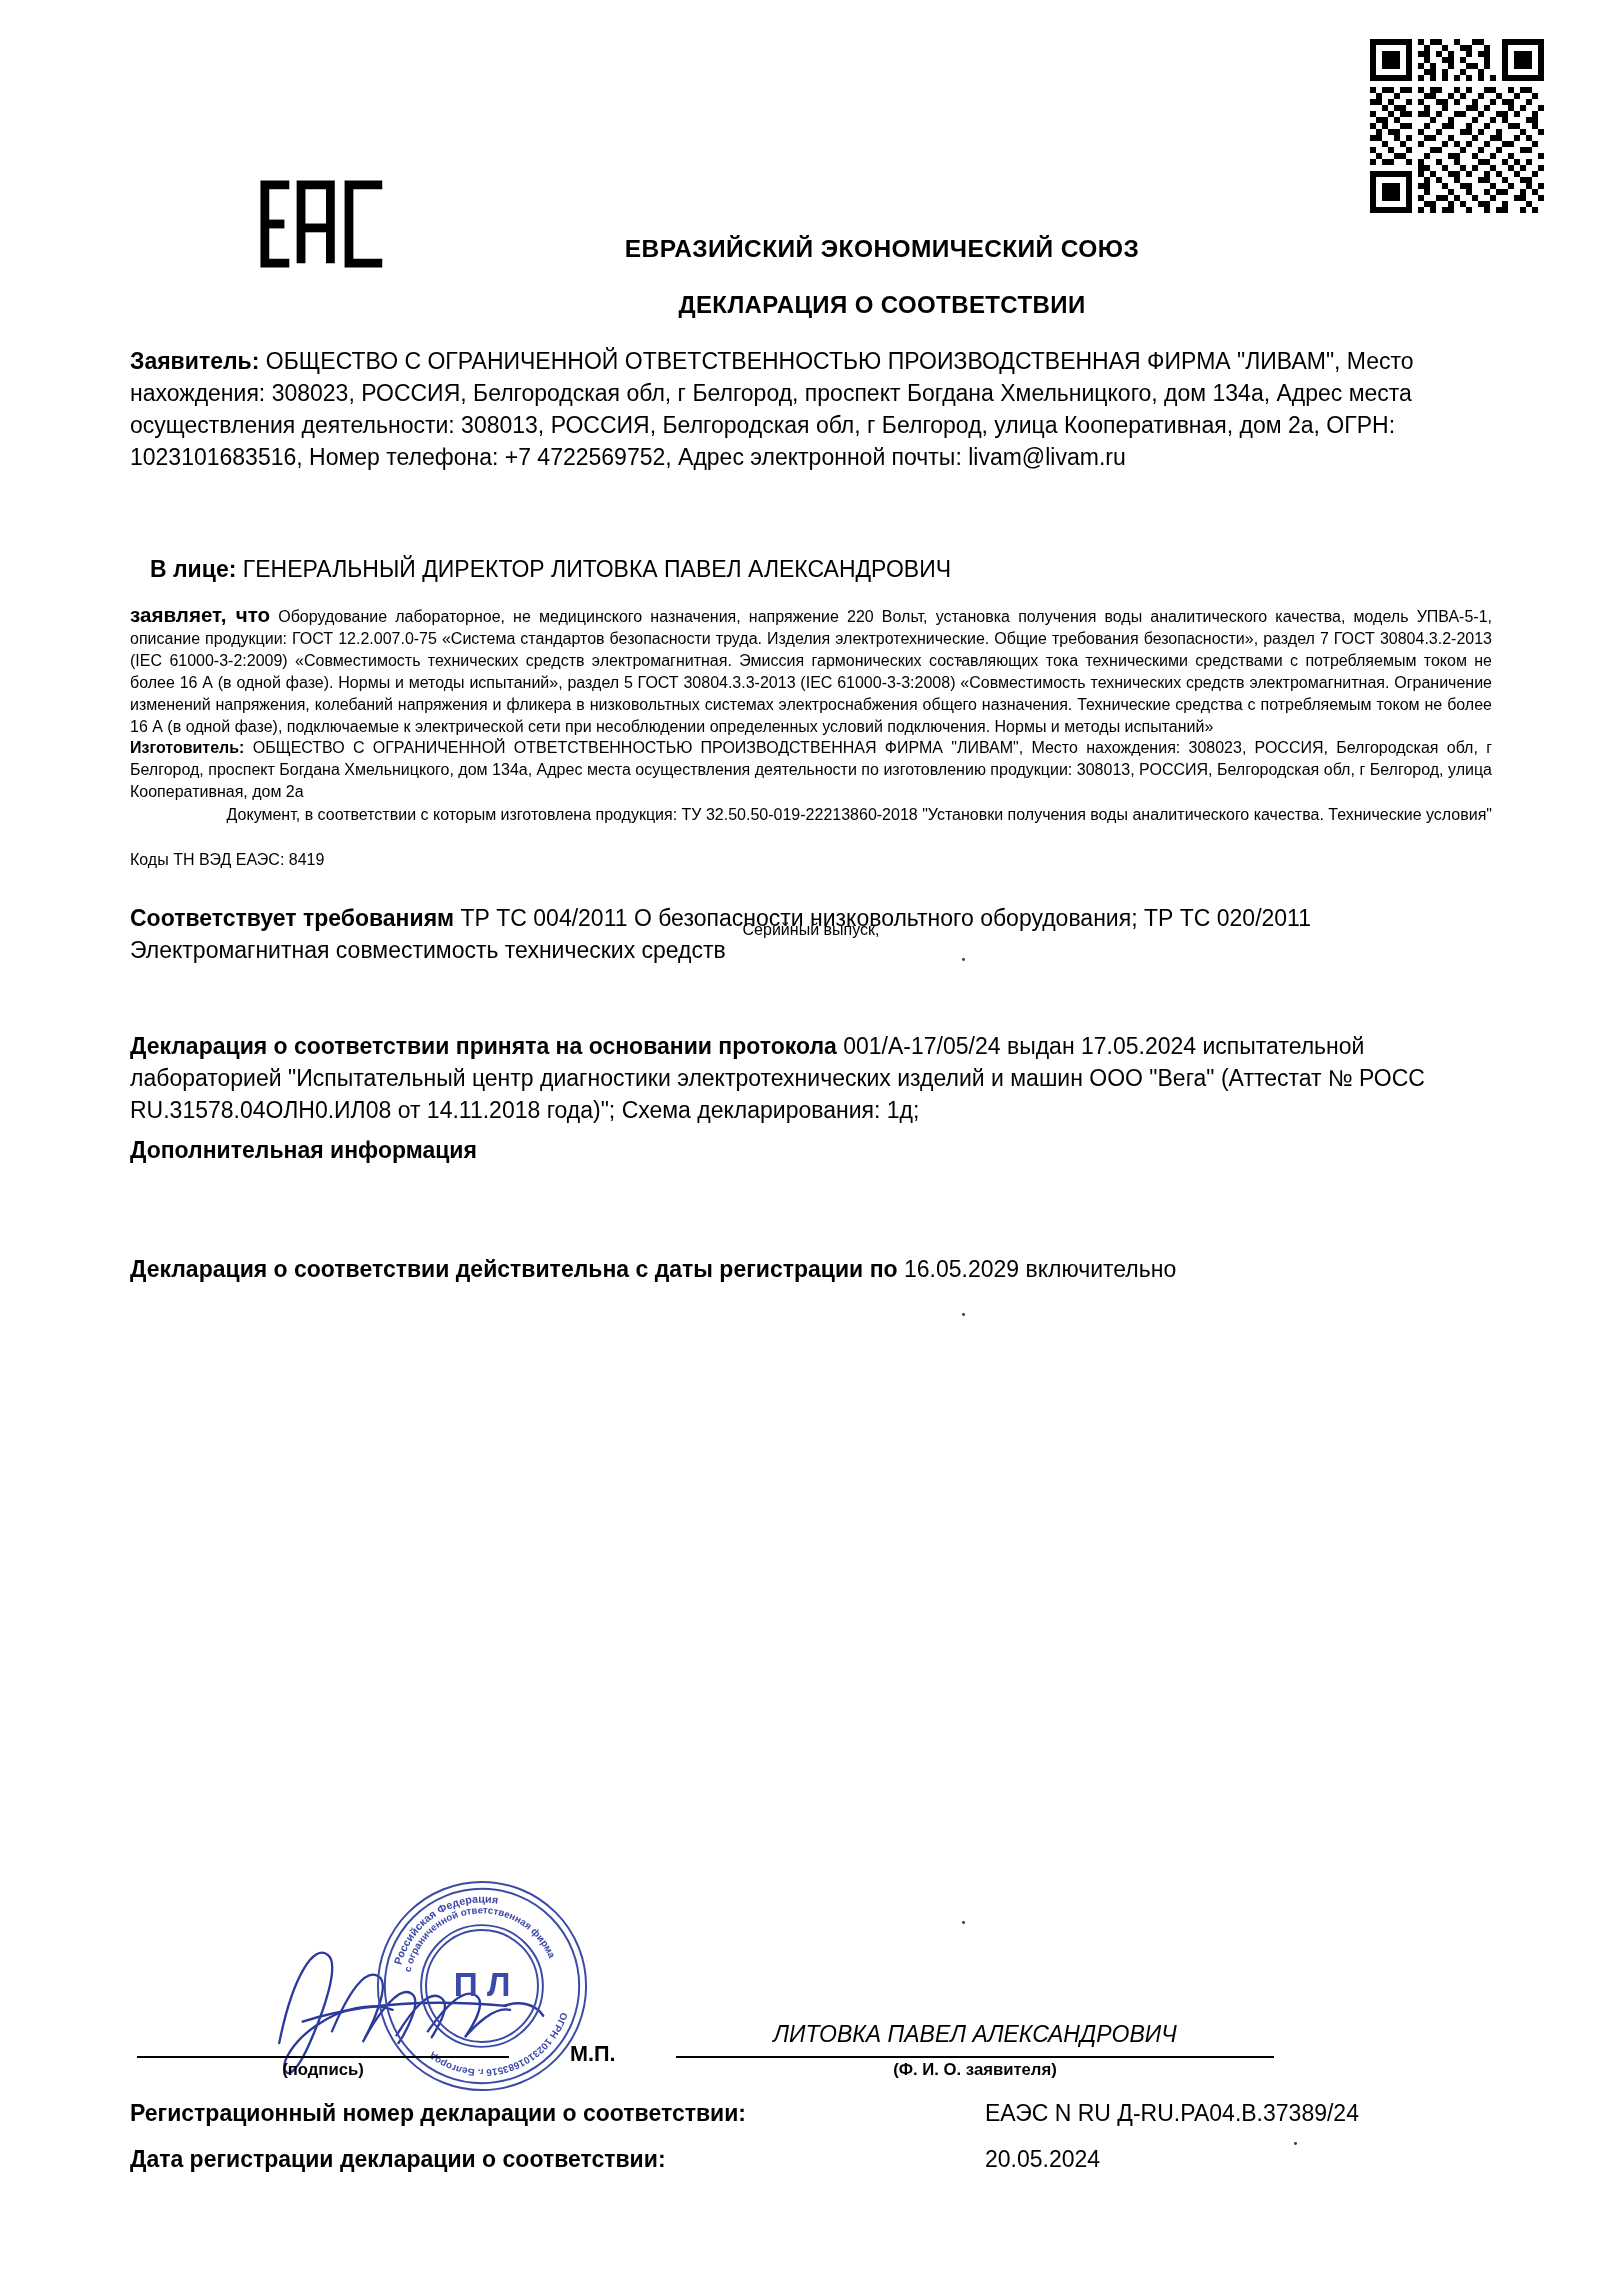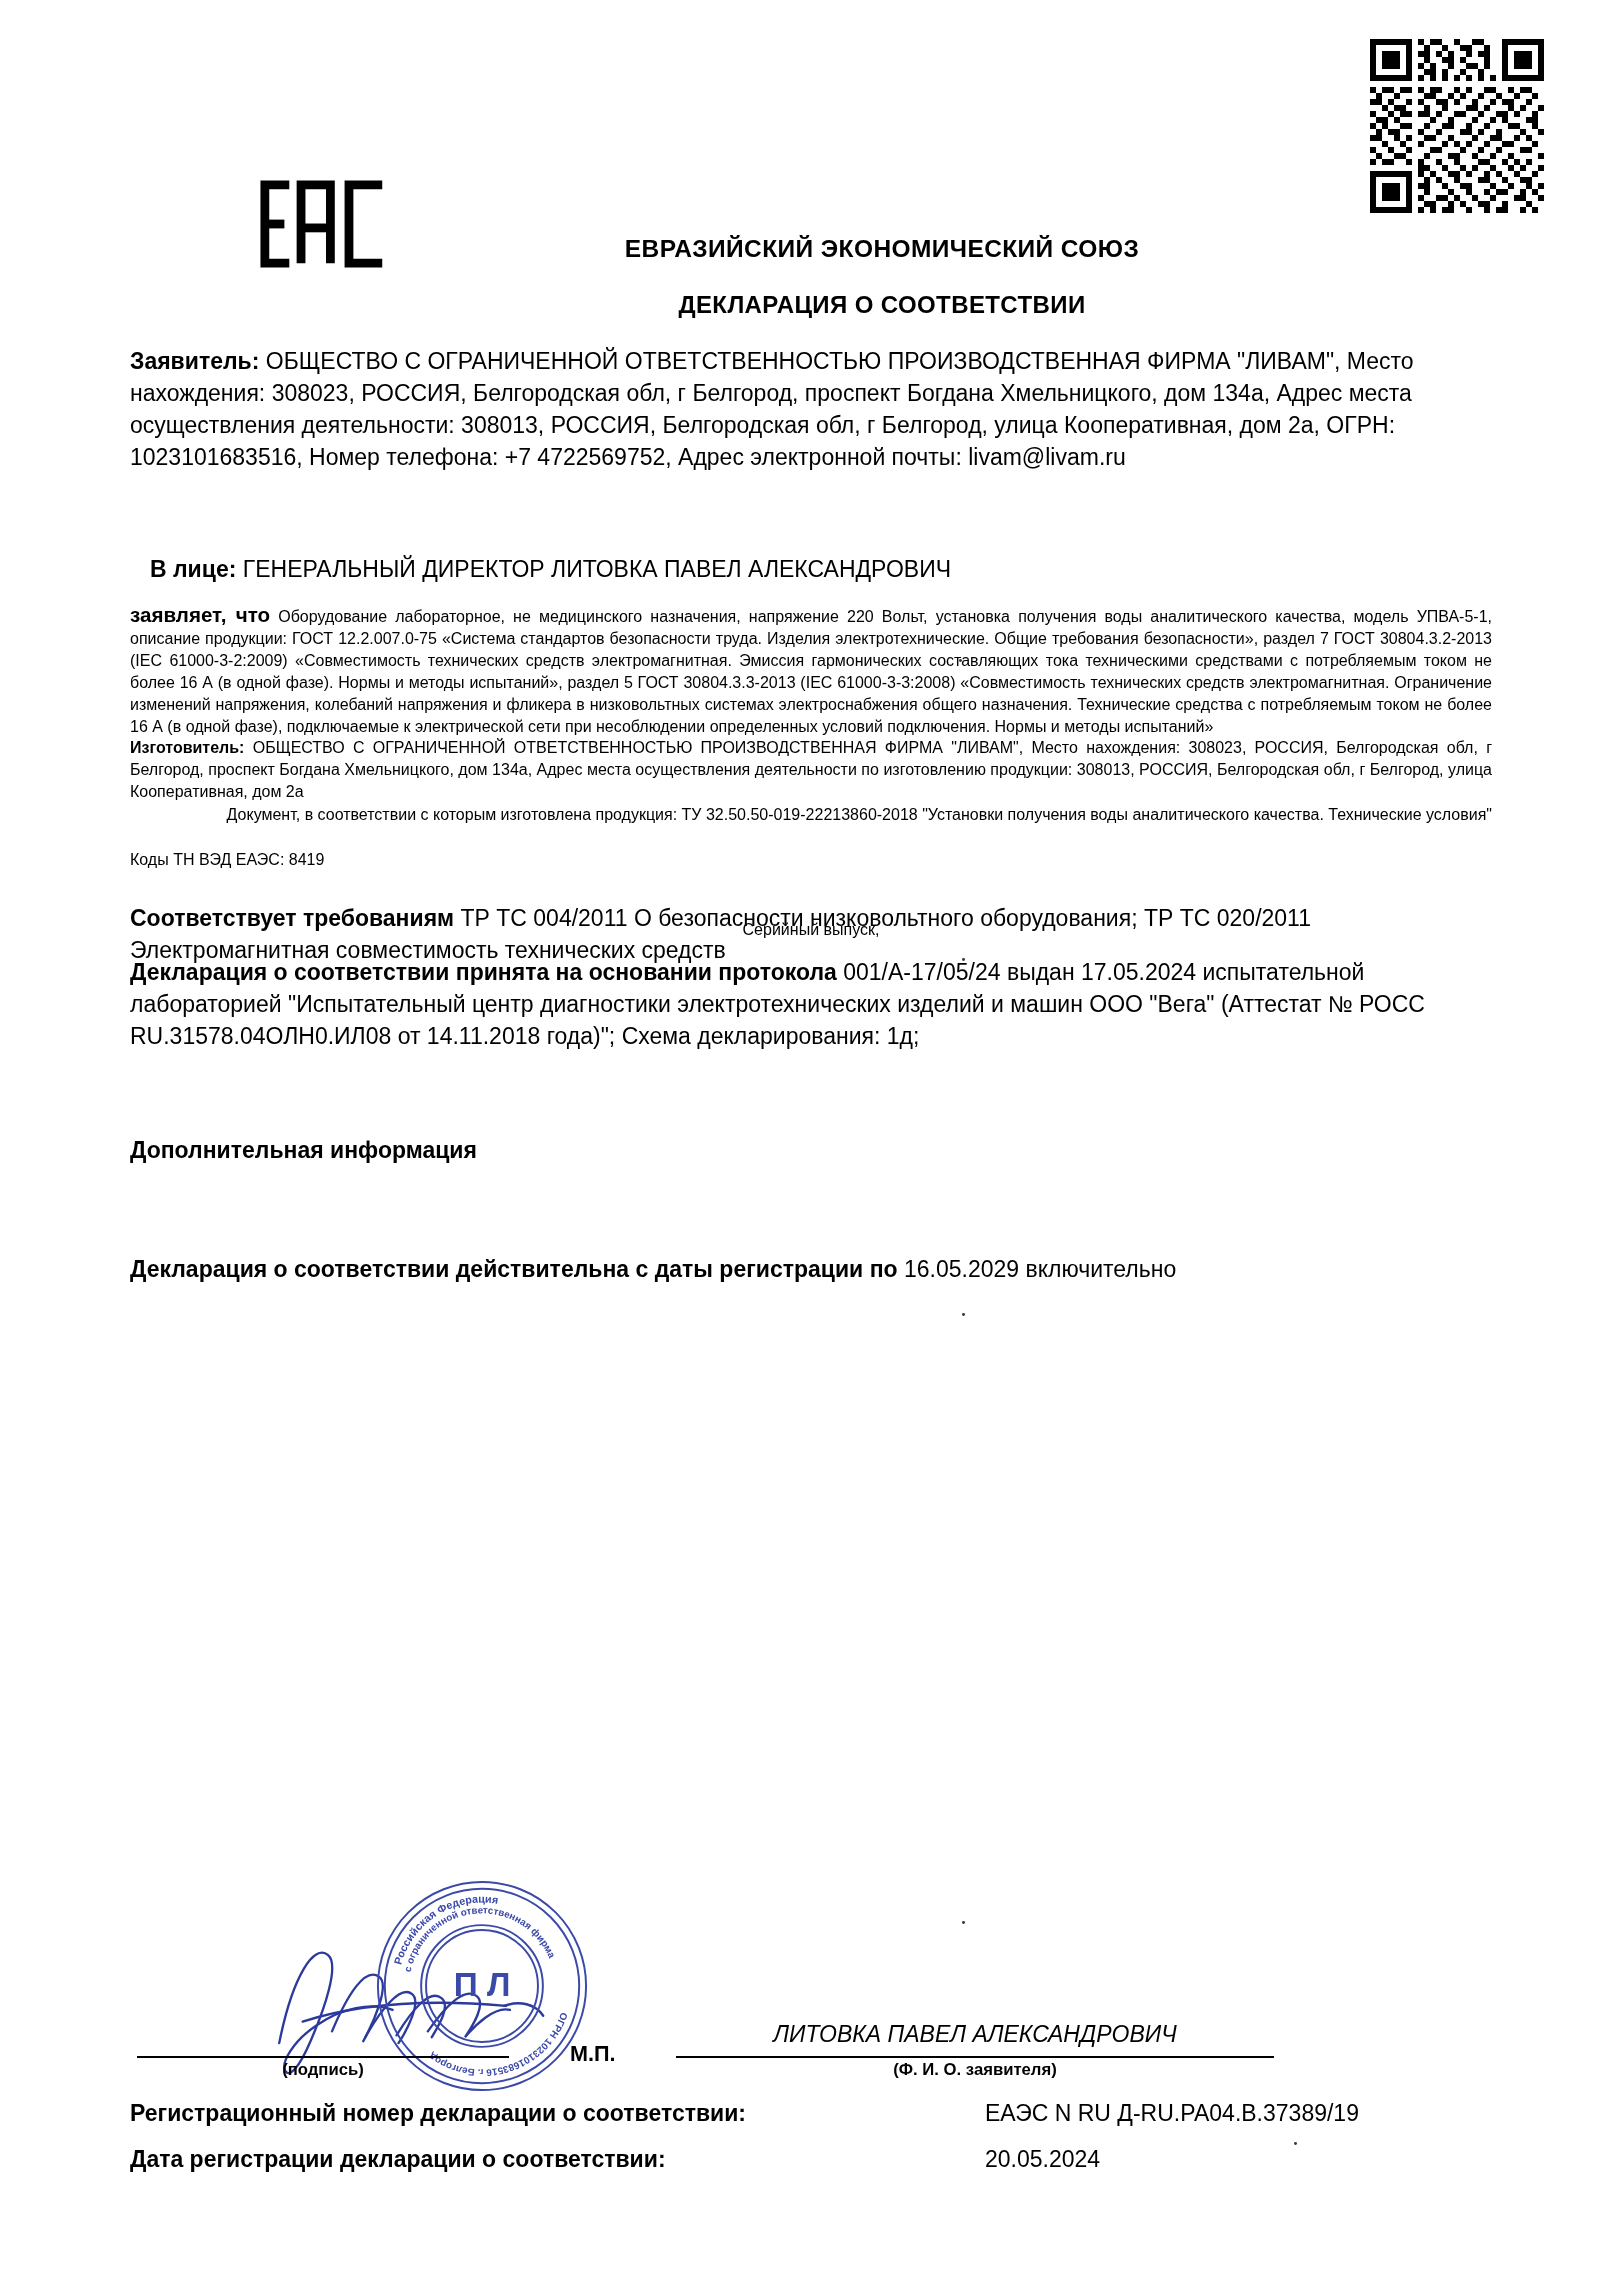--- a/index.html
+++ b/index.html
@@ -84,21 +84,21 @@
   .b { font-weight: bold; }
 
   #applicant { top: 345px; }
   #inface    { top: 553px; margin-left: 20px; }
   #declares  { top: 604px; }
   #maker     { top: 737px; }
   #docinfo   { top: 804px; }
   #codes     { top: 849px; }
   #serial    { top: 871px; }
   #conforms  { top: 902px; }
-  #protocol  { top: 956px; }
+  #protocol  { top: 1030px; }
   #addinfo   { top: 1137px; font-size: 23px; font-weight: bold; }
   #validity  { top: 1253px; }
 
   
   .stamp {
     position: absolute;
     left: 374px;
     top: 1878px;
     width: 216px;
     height: 216px;
@@ -539,21 +539,21 @@
 
   <div class="mp">М.П.</div>
   <div class="sig-line-left"></div>
   <div class="sig-cap-left">(подпись)</div>
 
   <div class="sig-name">ЛИТОВКА ПАВЕЛ АЛЕКСАНДРОВИЧ</div>
   <div class="sig-line-right"></div>
   <div class="sig-cap-right">(Ф. И. О. заявителя)</div>
 
   <div class="reg-label">Регистрационный номер декларации о соответствии:</div>
-  <div class="reg-value">ЕАЭС N RU Д-RU.РА04.В.37389/19</div>
+  <div class="reg-value">ЕАЭС N RU Д-RU.РА04.В.37389/24</div>
   <div class="date-label">Дата регистрации декларации о соответствии:</div>
   <div class="date-value">20.05.2024</div>
 
   <div class="dot" style="left:959px; top:659px;"></div>
   <div class="dot" style="left:962px; top:958px;"></div>
   <div class="dot" style="left:962px; top:1313px;"></div>
   <div class="dot" style="left:962px; top:1921px;"></div>
   <div class="dot" style="left:1294px; top:2142px;"></div>
 
 </div>

